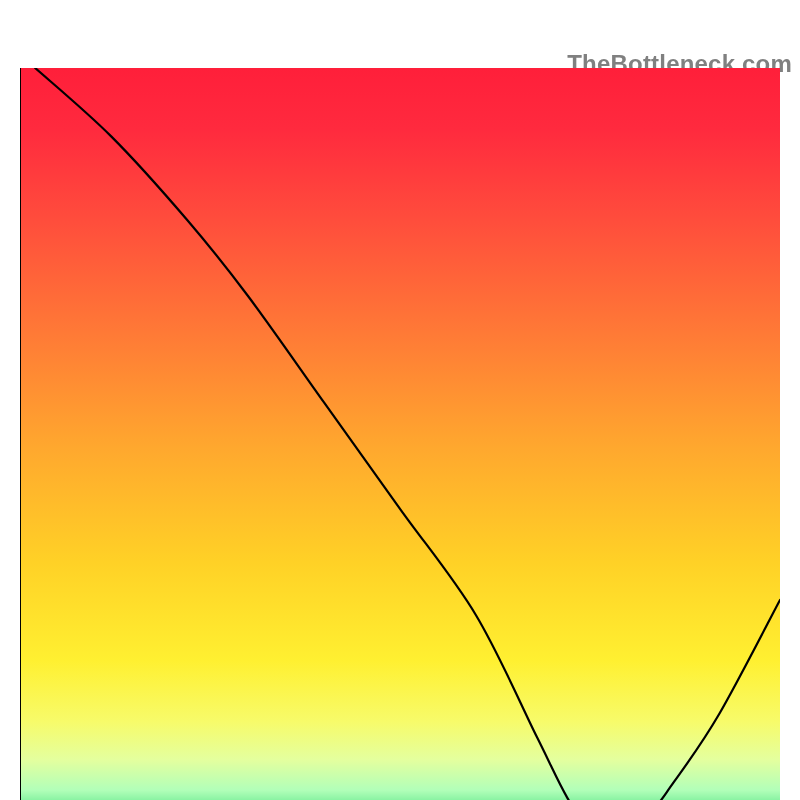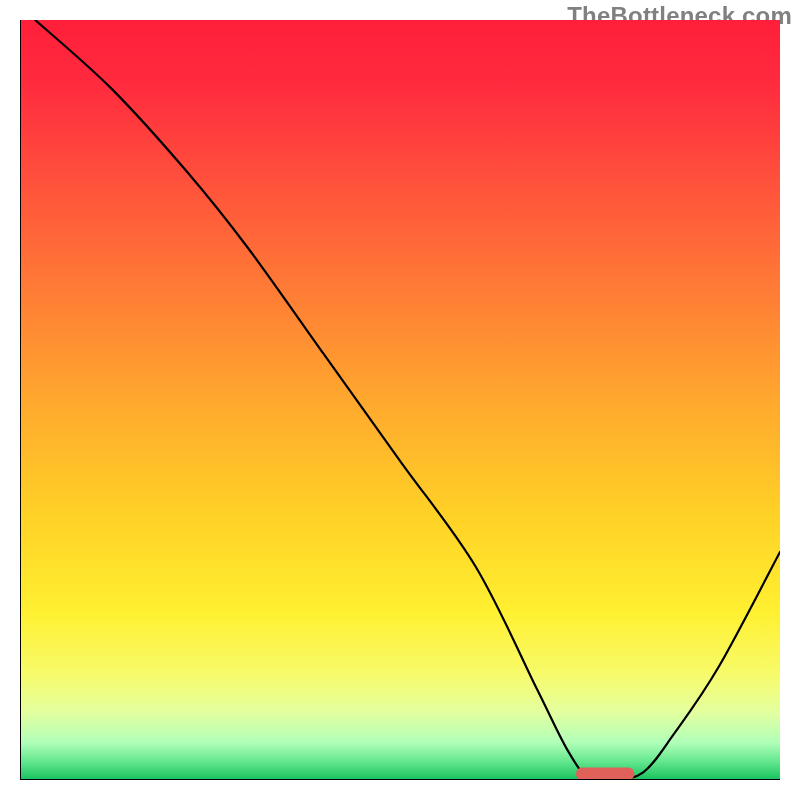--- a/index.html
+++ b/index.html
@@ -7,20 +7,21 @@
     padding: 0;
     width: 800px;
     height: 800px;
     background: #fff;
     overflow: hidden;
   }
   .chart-container {
     position: relative;
     width: 800px;
     height: 652px;
+    margin-top: 48px;
   }
   .watermark {
     position: absolute;
     top: 2px;
     right: 8px;
     font-family: Arial, Helvetica, sans-serif;
     font-size: 24px;
     font-weight: 600;
     color: #808080;
     letter-spacing: 0.2px;

